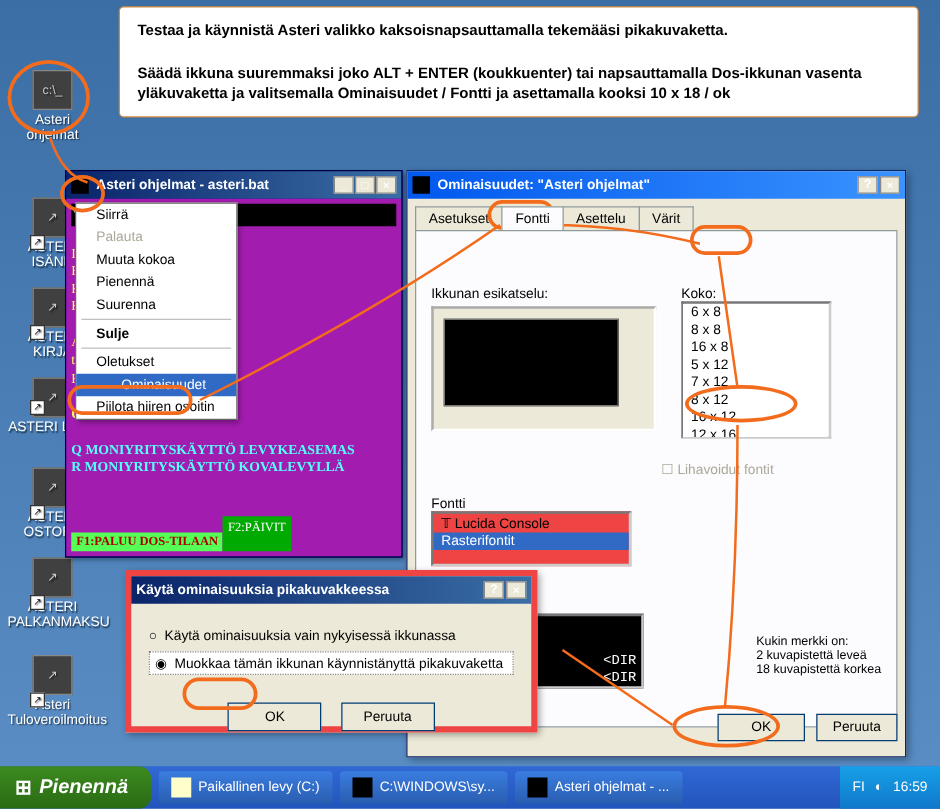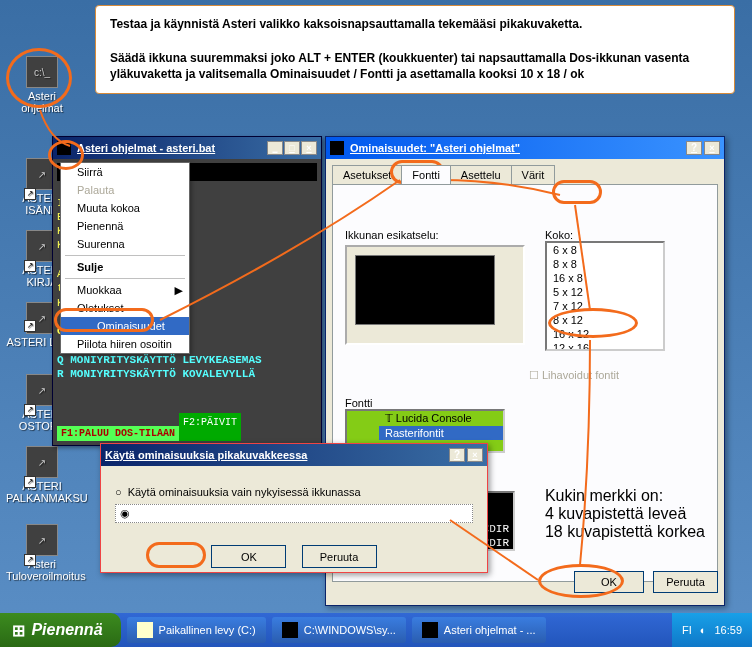--- a/index.html
+++ b/index.html
@@ -35,28 +35,28 @@
     line-height: 1.4;
   }
   
   .console-win {
     position: absolute; left: 52px; top: 136px; width: 270px; height: 310px;
     background: #0000a8; border: 1px solid #003; box-shadow: 2px 2px 4px rgba(0,0,0,0.4);
   }
   .titlebar {
     background: linear-gradient(to right, #0a246a, #3a6ea5);
     color: #fff; height: 22px; display: flex; align-items: center;
-    padding: 0 4px; font-weight: bold; font-size: 11px; text-decoration: underline;
+    padding: 0 4px; font-weight: bold; font-size: 11px;
   }
   .titlebar .ti { width: 14px; height: 14px; background: #000; margin-right: 6px; display:inline-block;}
   .titlebar-btns { margin-left: auto; display:flex; gap:1px;}
   .tbtn { width: 16px; height: 14px; background: #ece9d8; border: 1px solid #888;
     font-size: 9px; line-height: 12px; text-align: center; cursor:pointer;}
   .console-body {
-    background: #404040; color: #fff; font-family: Liberation Mono, monospace;
+    background: #a21caf; color: #fff; font-family: Liberation Serif, serif;
     font-size: 11px; padding: 4px; line-height: 1.3; height: calc(100% - 22px);
     position: relative;
   }
   .console-black { background: #000; color:#fff; padding:2px; font-weight:bold;}
   .console-yellow { color: #ffff55; }
   .console-cyan { color: #55ffff; }
   .console-status { position:absolute; bottom:4px; left:4px; right:4px; display:flex; font-size:10px;}
   .console-status span:first-child{ background:#55ff55; color:#a00; padding:1px 4px; font-weight:bold;margin-top:13px;}
   .console-status span:last-child{ background:#0a0; color:#fff; padding:3px 4px;}
   
@@ -89,43 +89,43 @@
     margin: 4px 0; position:relative;
   }
   .preview-box .inner { position:absolute; top:8px; left:8px; width:140px; height:70px; background:#000; border:1px solid #777;}
   .koko-list {
     width: 120px; height: 110px; background: #fff; border: 2px inset #ccc;
     font-size: 11px; overflow-y: scroll;
   }
   .koko-list .opt { padding: 1px 6px; cursor:pointer;}
   .koko-list .opt.sel { background: #316ac5; color: #fff; }
   .fontti-list {
-    width: 160px; height: 44px; background: #84cc16; border: 2px inset #ccc; font-size: 11px; padding-left: 32px;
+    width: 160px; height: 44px; background: #ef4444; border: 2px inset #ccc; font-size: 11px;
   }
   .fontti-list .opt { padding: 1px 6px; }
   .fontti-list .opt.sel { background: #316ac5; color:#fff;}
   .checkbox-line { color: #aca899; font-size:11px; margin-top:4px;}
   .terminal-preview {
     position: absolute; bottom: 30px; left: 12px; width: 170px; height: 60px;
     background: #000; color: #fff; font-family:"Courier New",monospace; font-size:11px;
     padding:4px; border:2px inset #ccc; line-height:1.2; overflow:hidden;
   }
-  .merkki-info { position:absolute; bottom:40px; right:12px; font-size:16px;}
+  .merkki-info { position:absolute; bottom:40px; right:12px; font-size:10px;}
   .dlg-ok {
     position: absolute; bottom: 12px; right: 80px; width: 70px; height: 22px;
     background: #ece9d8; border: 1px solid #003c74; font-size:11px; cursor:pointer;
   }
   .dlg-cancel {
     position: absolute; bottom: 12px; right: 6px; width: 65px; height: 22px;
     background: #ece9d8; border: 1px solid #003c74; font-size:11px; cursor:pointer;
   }
   
   .modal {
-    position: absolute; left: 100px; top: 443px; width: 388px; height: 130px;
-    background: #ece9d8; border: 1px solid #ef4444; box-shadow: 2px 2px 6px rgba(0,0,0,0.4);
+    position: absolute; left: 100px; top: 456px; width: 330px; height: 130px;
+    background: #ece9d8; border: 5px solid #ef4444; box-shadow: 2px 2px 6px rgba(0,0,0,0.4);
   }
   .modal .body { padding: 14px; font-size: 11px; }
   .radio-line { margin: 6px 0; display:flex; align-items:center; gap:6px;}
   .radio-line.sel { background: #fff; border: 1px dotted #888; padding:2px 4px;}
   .modal-btns { text-align: center; margin-top: 22px; }
   .modal-btns button { width: 75px; height: 23px; margin: 0 6px;
     background: #ece9d8; border: 1px solid #003c74; font-size:11px; cursor:pointer;}
   
   .taskbar {
     position: absolute; bottom: 0; left: 0; right: 0; height: 34px;
@@ -227,21 +227,20 @@
 
 <div class="context-menu">
   <div class="mi">Siirrä</div>
   <div class="mi disabled">Palauta</div>
   <div class="mi">Muuta kokoa</div>
   <div class="mi">Pienennä</div>
   <div class="mi">Suurenna</div>
   <div class="sep"></div>
   <div class="mi"><b>Sulje</b></div>
   <div class="sep"></div>
-  <div class="mi"><span>Muokkaa</span><span class="arrow">▶</span></div>
   <div class="mi">Oletukset</div>
   <div class="mi highlighted">Ominaisuudet</div>
   <div class="mi">Piilota hiiren osoitin</div>
 </div>
 
 <div class="props-win">
   <div class="titlebar">
     <span class="ti"></span>
     <span>Ominaisuudet: "Asteri ohjelmat"</span>
     <div class="titlebar-btns">
@@ -294,21 +293,21 @@
       </div>
     </div>
     <div class="terminal-preview">
       <div>rminal</div>
       <div>OWS&gt; dir</div>
       <div style="text-align:right;">&lt;DIR</div>
       <div style="text-align:right;">&lt;DIR</div>
     </div>
     <div class="merkki-info">
       <div>Kukin merkki on:</div>
-      <div>4 kuvapistettä leveä</div>
+      <div>2 kuvapistettä leveä</div>
       <div>18 kuvapistettä korkea</div>
     </div>
   </div>
   <button class="dlg-ok">OK</button>
   <button class="dlg-cancel">Peruuta</button>
 </div>
 
 <div class="modal">
   <div class="titlebar">
     <span>Käytä ominaisuuksia pikakuvakkeessa</span>
@@ -317,20 +316,21 @@
       <div class="tbtn">×</div>
     </div>
   </div>
   <div class="body">
     <div class="radio-line">
       <span>○</span>
       <span>Käytä ominaisuuksia vain nykyisessä ikkunassa</span>
     </div>
     <div class="radio-line sel">
       <span>◉</span>
+      <span>Muokkaa tämän ikkunan käynnistänyttä pikakuvaketta</span>
     </div>
     <div class="modal-btns">
       <button>OK</button>
       <button>Peruuta</button>
     </div>
   </div>
 </div>
 
 <div class="taskbar">
   <div class="start-btn">Pienennä</div>

